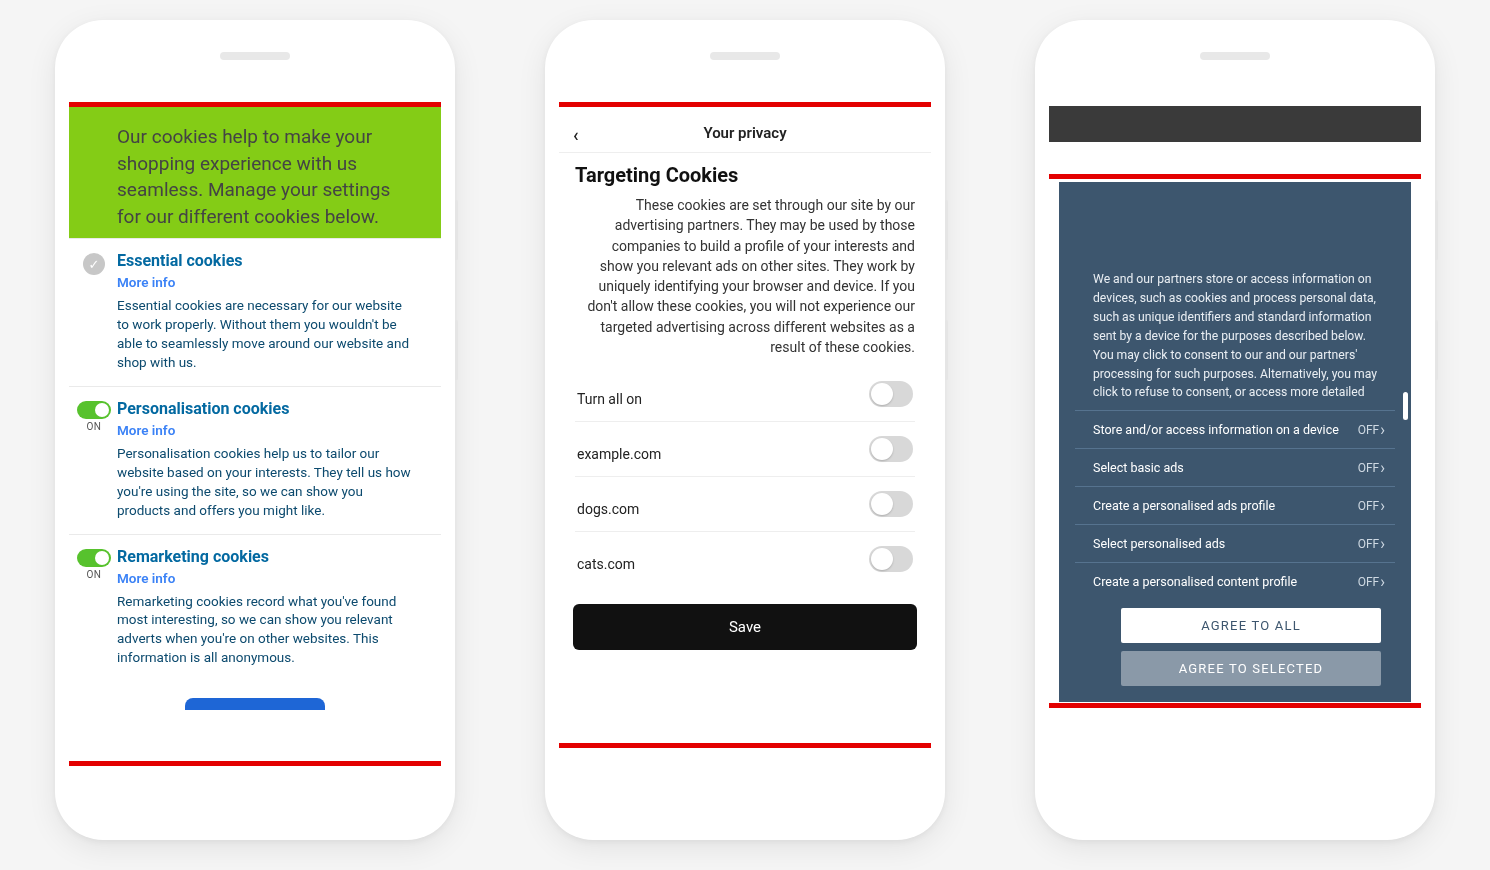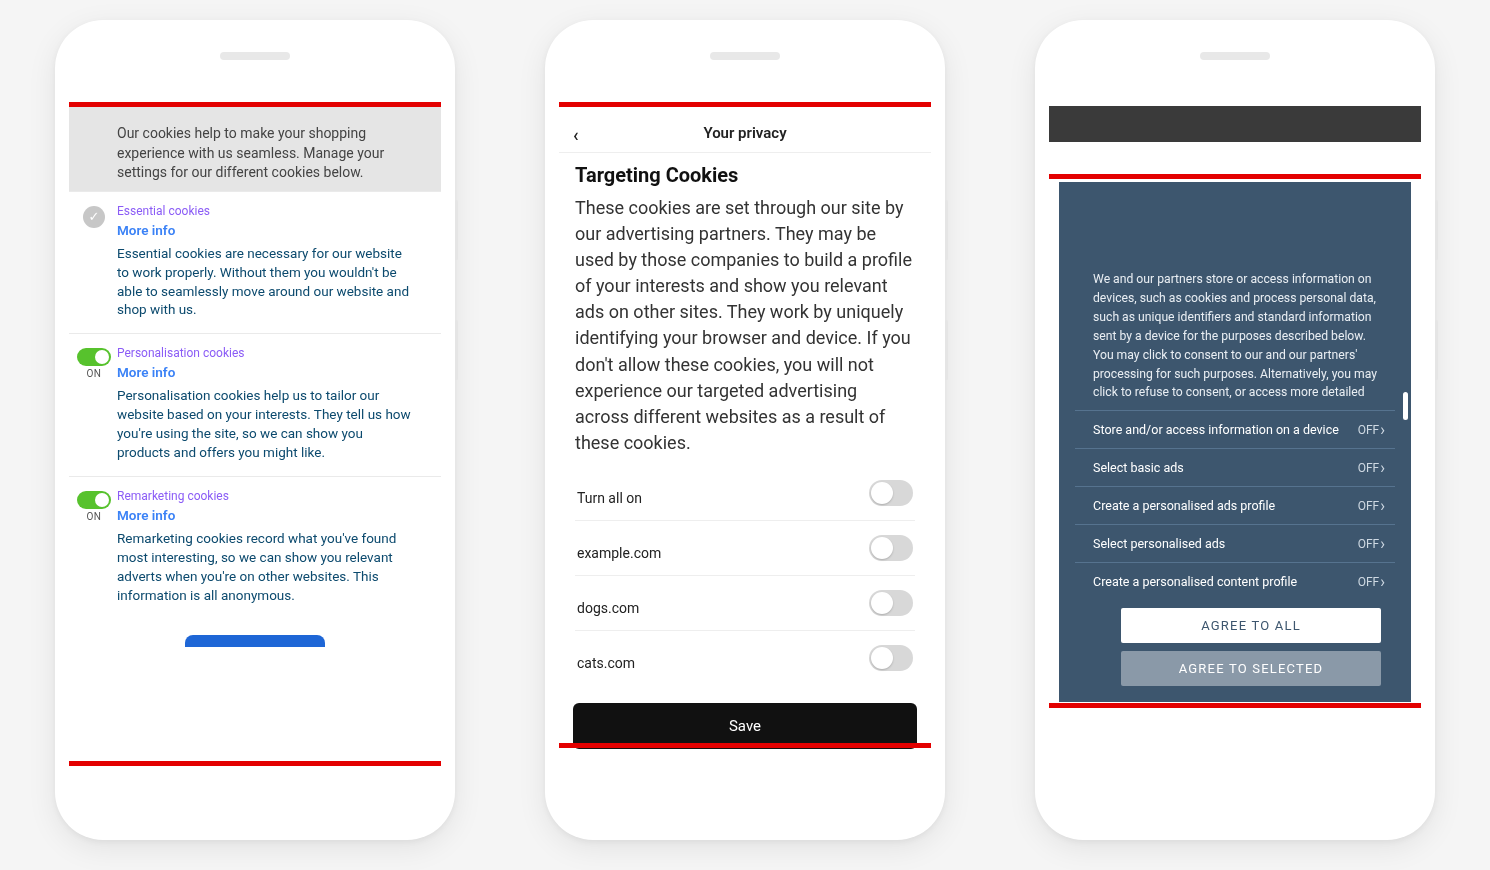--- a/index.html
+++ b/index.html
@@ -63,24 +63,24 @@
     pointer-events: none;
   }
   .highlight-1 { top: 68px; left: -8px; right: -8px; bottom: 60px; }
   .highlight-2 { top: 68px; left: -8px; right: -8px; bottom: 78px; }
   .highlight-3 { top: 140px; left: -8px; right: -8px; bottom: 118px; }
 
   
   .p1-bg-top { height: 72px; background:#fff; }
   .p1-content {
     padding: 18px 26px 8px 48px;
-    font-size: 14px;
+    font-size: 19px;
     line-height: 1.4;
     color: #444;
-    background:#e5e5e5;
+    background:#84cc16;
     border-bottom:1px solid #eaeaea;
   }
   .p1-section {
     padding: 12px 26px 14px 48px;
     border-bottom: 1px solid #eaeaea;
     position: relative;
     background:#fff;
   }
   .p1-section .control {
     position: absolute;
@@ -100,21 +100,21 @@
     width: 34px; height: 18px; border-radius: 9px;
     background: #57c22d;
     position: relative;
     margin: 0 auto 2px auto;
   }
   .p1-toggle::after {
     content:""; position:absolute; width:14px; height:14px; background:#fff;
     border-radius:50%; top:2px; right:2px;
   }
   .p1-on { font-size:10px; color:#555; letter-spacing:0.5px; }
-  .p1-title { font-weight:400; font-size:12px; color:#8b5cf6; margin-bottom:2px; }
+  .p1-title { font-weight:700; font-size:16px; color:#0369a1; margin-bottom:2px; }
   .p1-more { color:#3b82f6; font-weight:600; font-size:13.5px; display:inline-block; margin-bottom:6px; cursor:pointer; }
   .p1-desc { font-size:13.5px; color:#0c4a6e; line-height:1.4; }
   .p1-btn-wrap { text-align:center; padding-top:14px; background:#fff;}
   .p1-blue-btn {
     display:inline-block; width: 140px; height: 12px;
     background:#1e66d6; border-radius: 8px 8px 0 0;
   }
 
   
   .p2-top { height: 72px; background:#fff;}
@@ -123,21 +123,21 @@
     text-align:center;
     padding: 18px 0 10px 0;
     font-size: 15px; font-weight:600; color:#222;
     border-bottom:1px solid #eee;
   }
   .p2-back {
     position:absolute; left:14px; top:18px; font-size:18px; cursor:pointer;
   }
   .p2-body { padding: 10px 16px 0 16px; }
   .p2-h { font-size:20px; font-weight:700; margin-bottom:8px; color:#111;}
-  .p2-p { font-size:18px; line-height:1.45; color:#333; margin-bottom:10px;}
+  .p2-p { font-size:14px; line-height:1.45; color:#333; margin-bottom:10px;text-align:right;}
   .p2-row {
     display:flex; justify-content:space-between; align-items:flex-end;
     padding: 14px 2px; border-bottom:1px solid #eee;
     font-size:14px; color:#222;
   }
   .p2-row:first-of-type { font-weight:600; }
   .p2-switch {
     width: 44px; height:26px; border-radius:13px;
     background:#d8d8d8; position:relative; cursor:pointer;
   }

